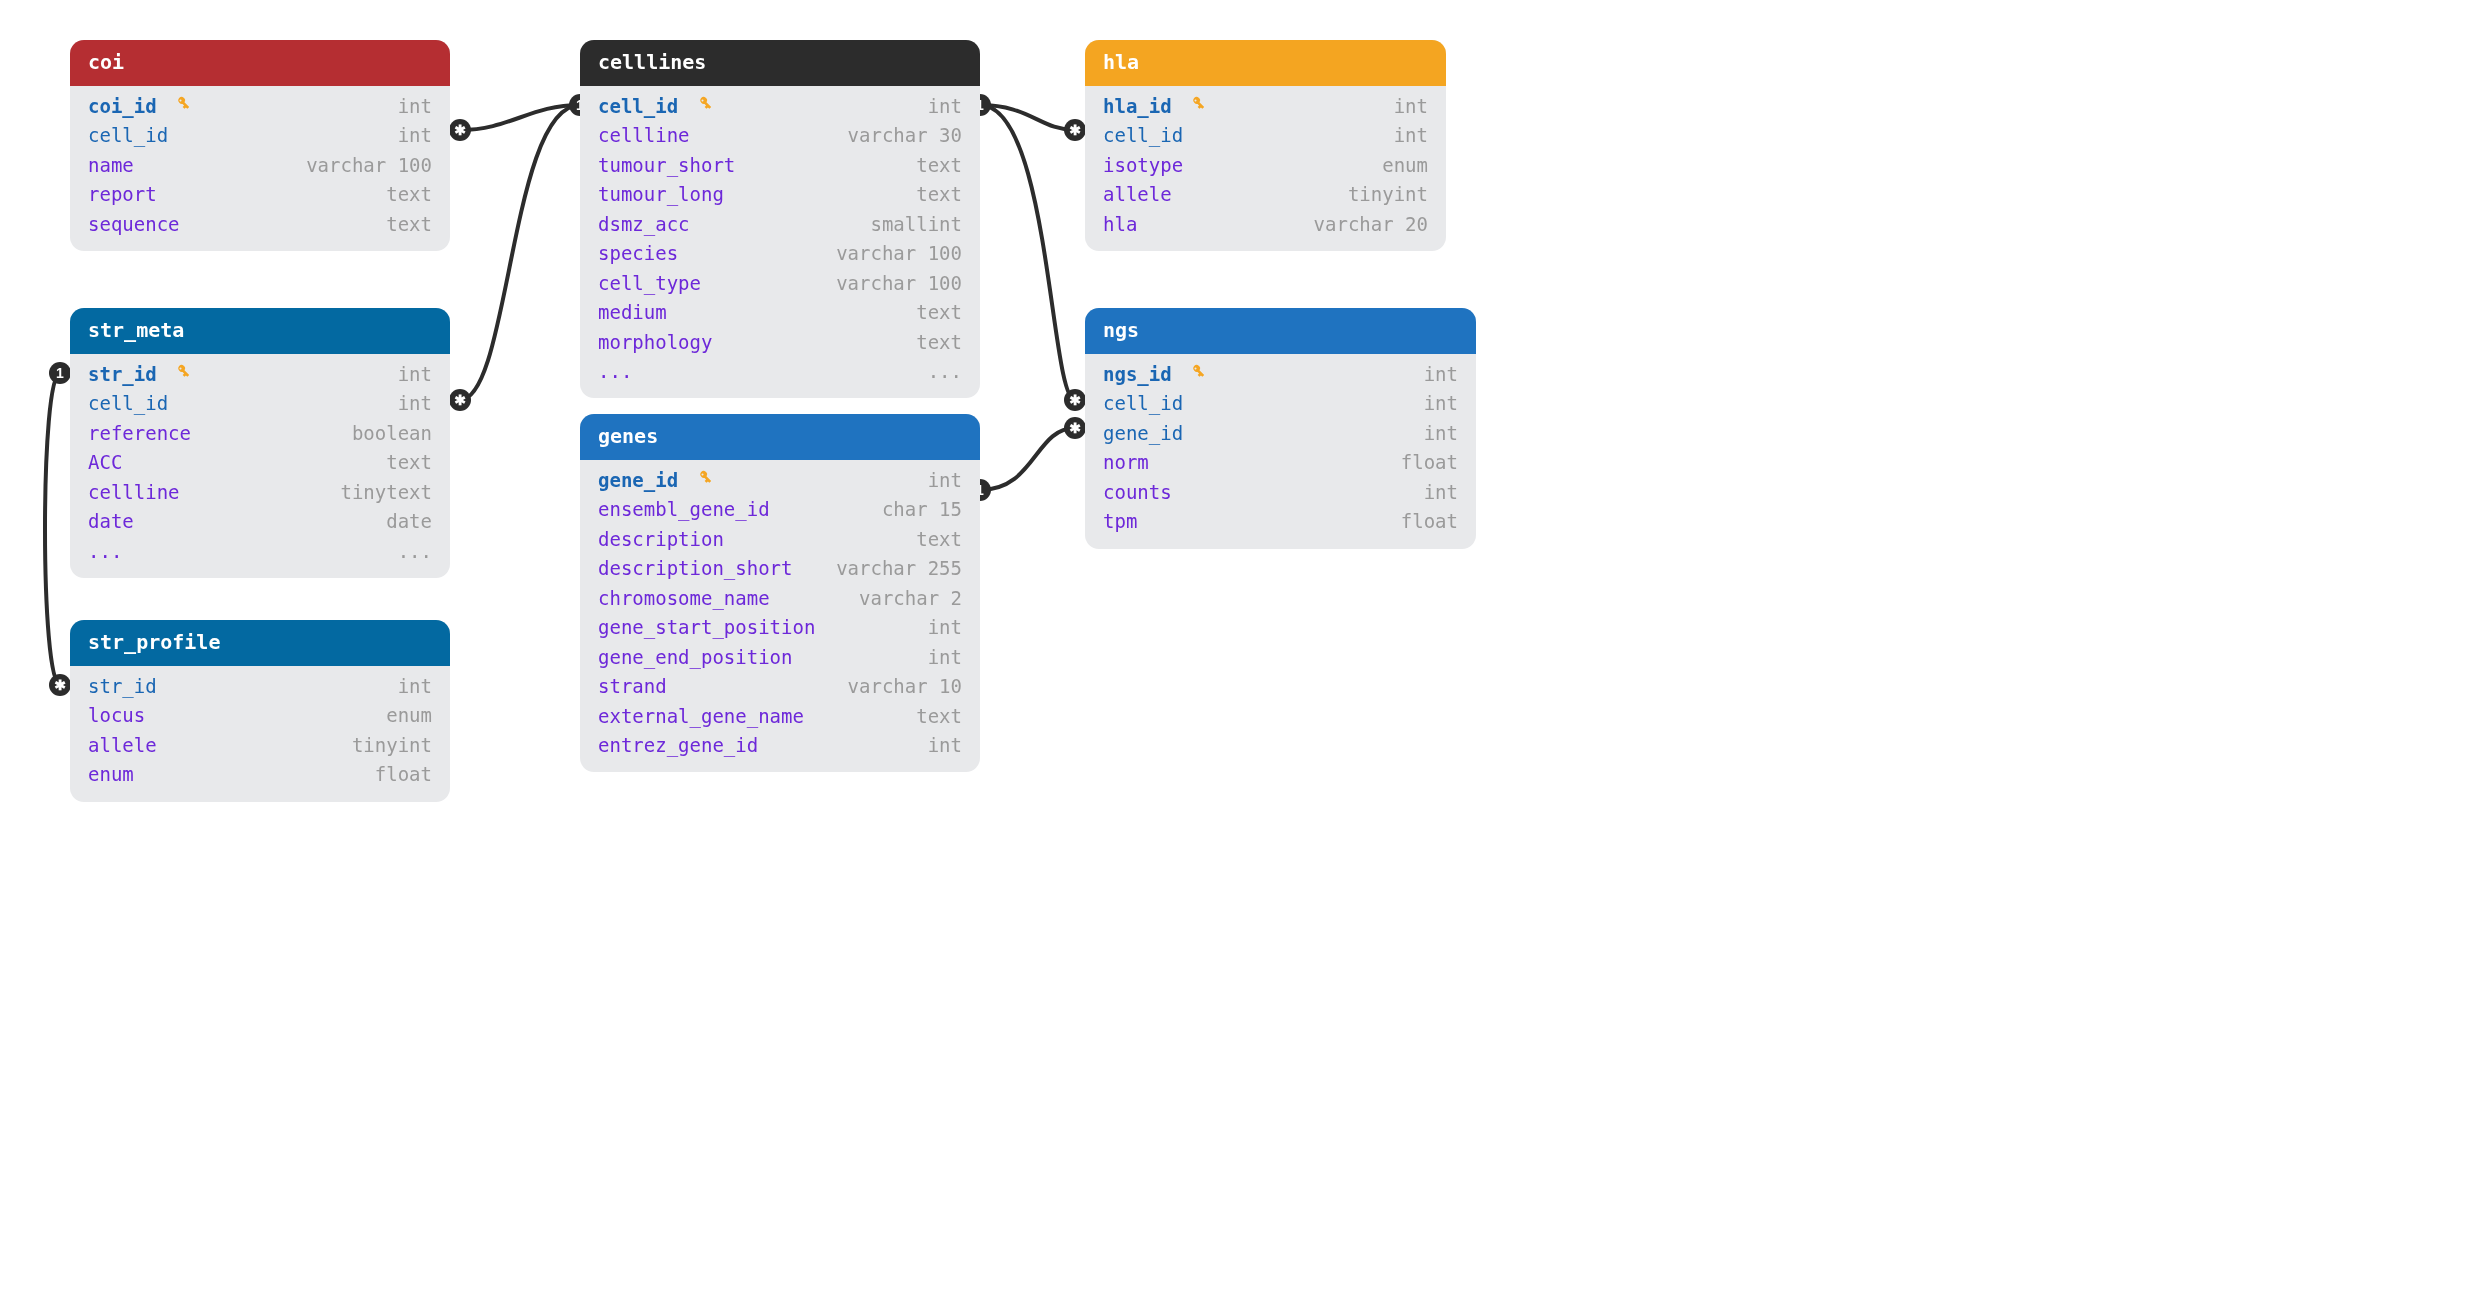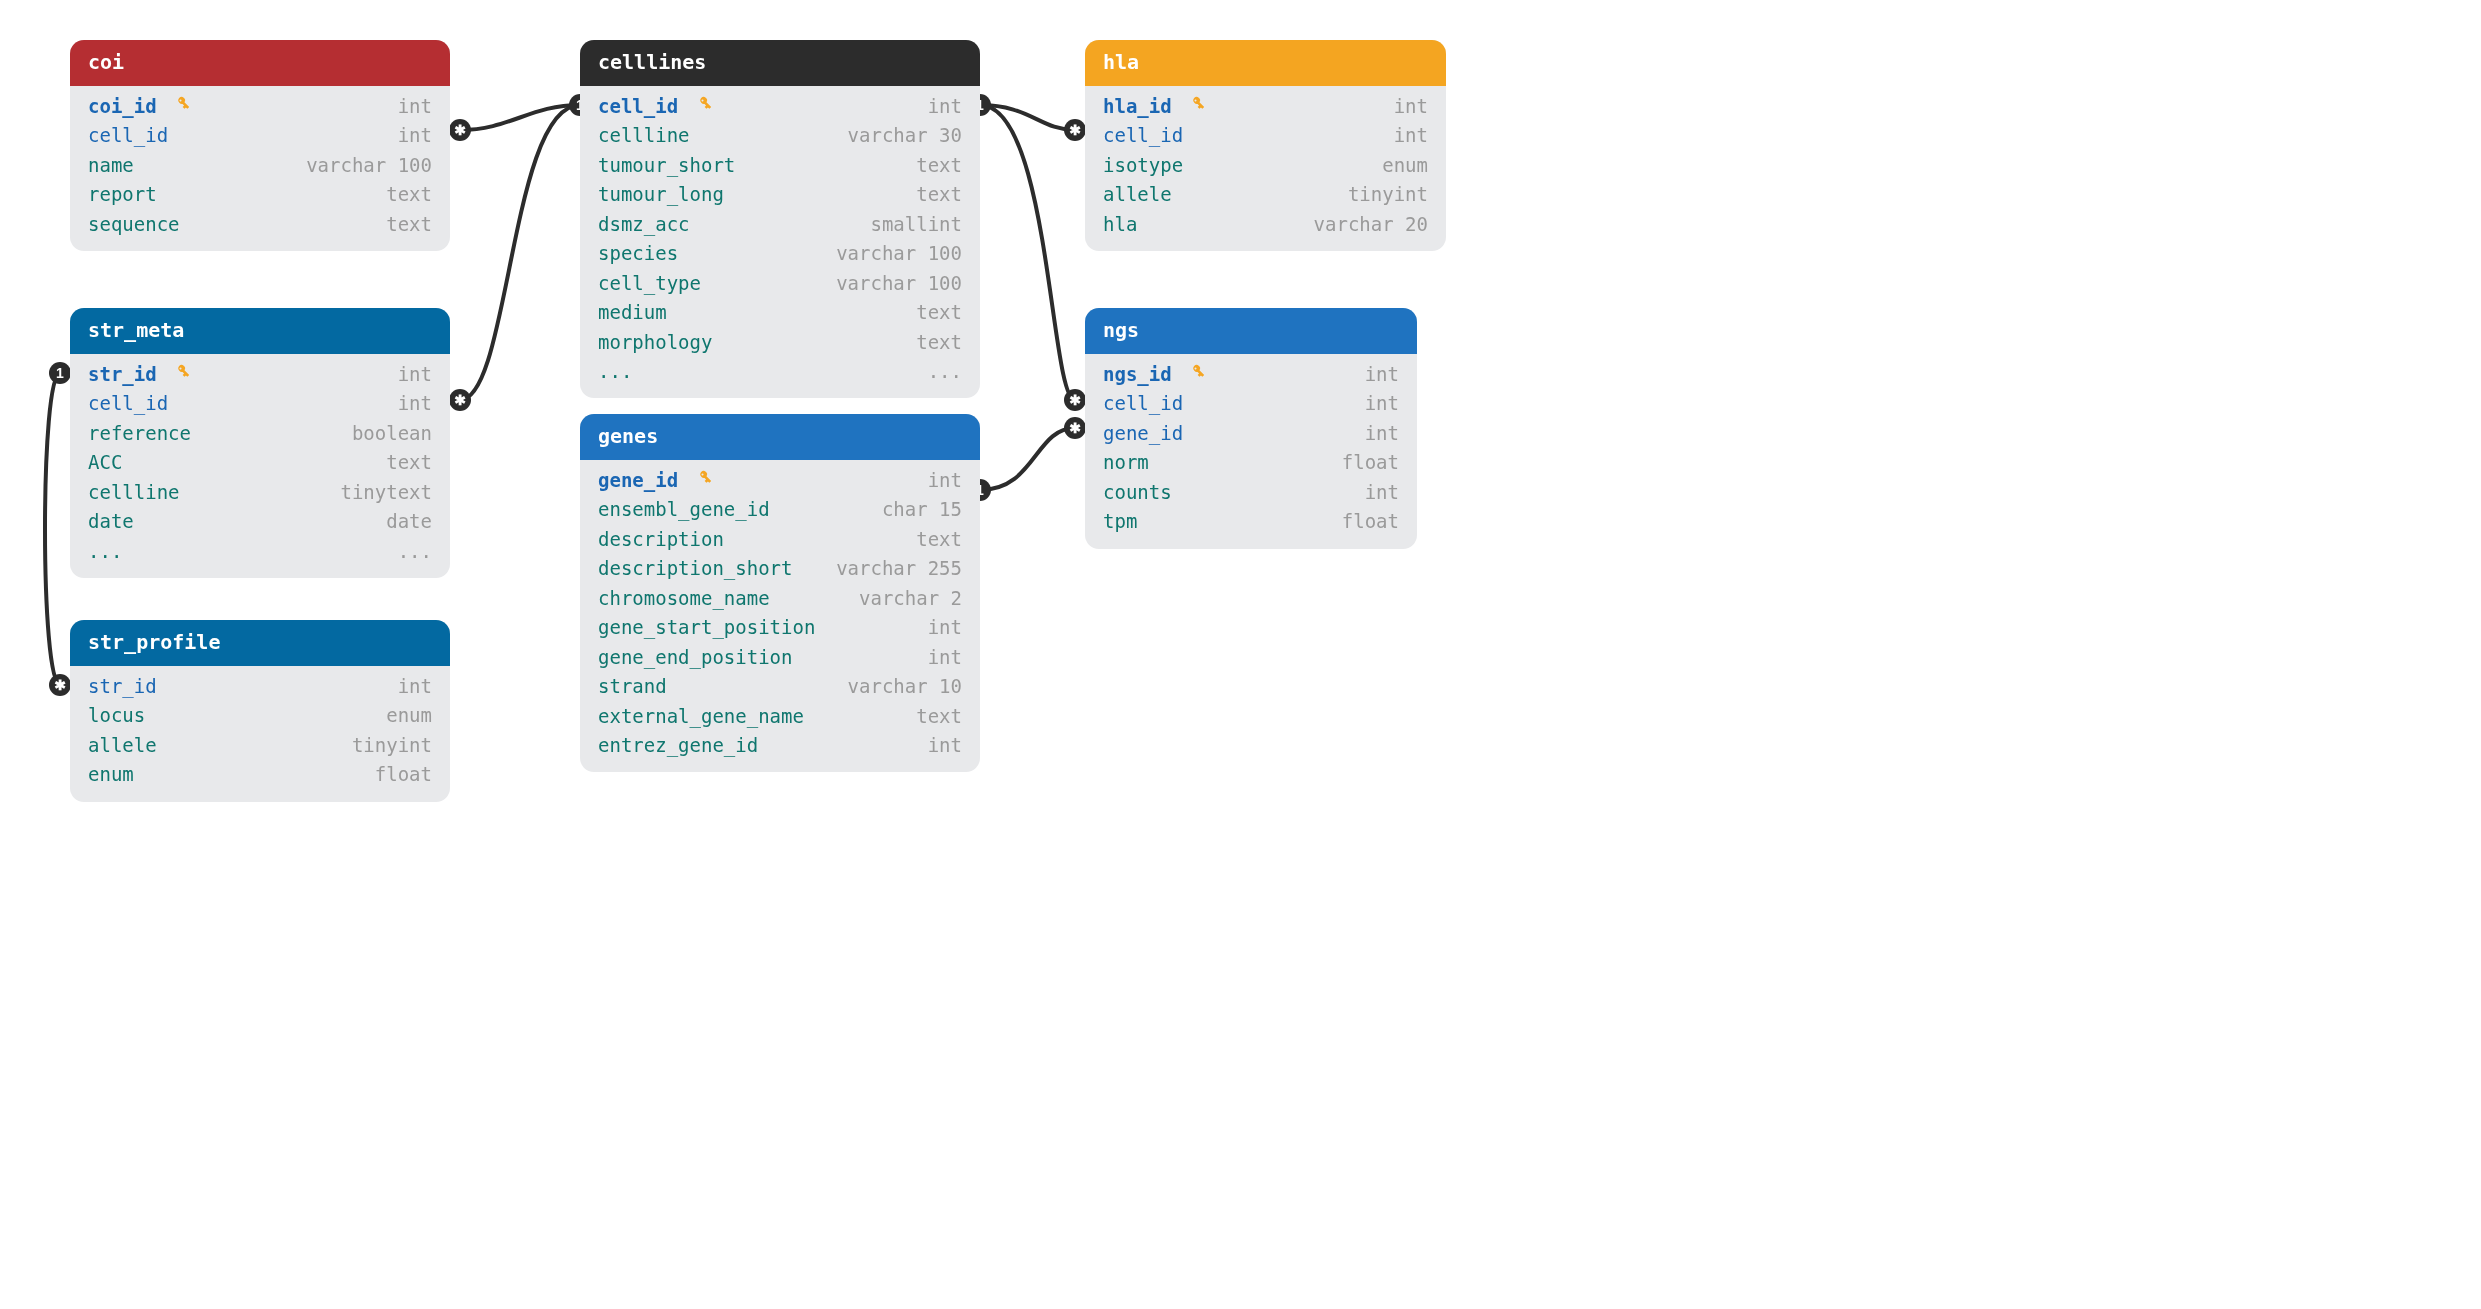--- a/index.html
+++ b/index.html
@@ -33,21 +33,21 @@
     font-family: 'Consolas', 'Menlo', 'Monaco', monospace;
     font-size: 19px;
     line-height: 1.55;
   }
   .field-row {
     display: flex;
     justify-content: space-between;
     gap: 20px;
   }
   .field-name {
-    color: #0f766e;
+    color: #6d28d9;
   }
   .field-name.pk { color: #1a66b3; font-weight: 700; }
   .field-name.fk { color: #1a66b3; }
   .field-type {
     color: #9a9a9a;
     text-align: right;
   }
   .key-icon {
     display: inline-block;
     transform: rotate(45deg) translateY(-2px);
@@ -250,21 +250,21 @@
         <div class="field-row">
           <span class="field-name">date</span>
           <span class="field-type">date</span>
         </div>
         <div class="field-row">
           <span class="field-name">...</span>
           <span class="field-type">...</span>
         </div>
       </div>
     </div>
-  <div class="table-box" id="box-ngs" style="left: 1055px; top: 278px; width: 332px;">
+  <div class="table-box" id="box-ngs" style="left: 1055px; top: 278px; width: 391px;">
       <div class="table-header hdr-blue">ngs</div>
       <div class="table-body">
         <div class="field-row">
           <span class="field-name pk">ngs_id <span class="key-icon"><svg width="16" height="16" viewBox="0 0 24 24" style="transform:none">
                 <path fill="#f5a623" d="M7 14a5 5 0 1 1 4.9-6H22v4h-3v3h-4v-3h-3.1A5 5 0 0 1 7 14zm-1-5a1.5 1.5 0 1 0 0 3 1.5 1.5 0 0 0 0-3z"></path>
               </svg></span></span>
           <span class="field-type">int</span>
         </div>
         <div class="field-row">
           <span class="field-name fk">cell_id</span>

